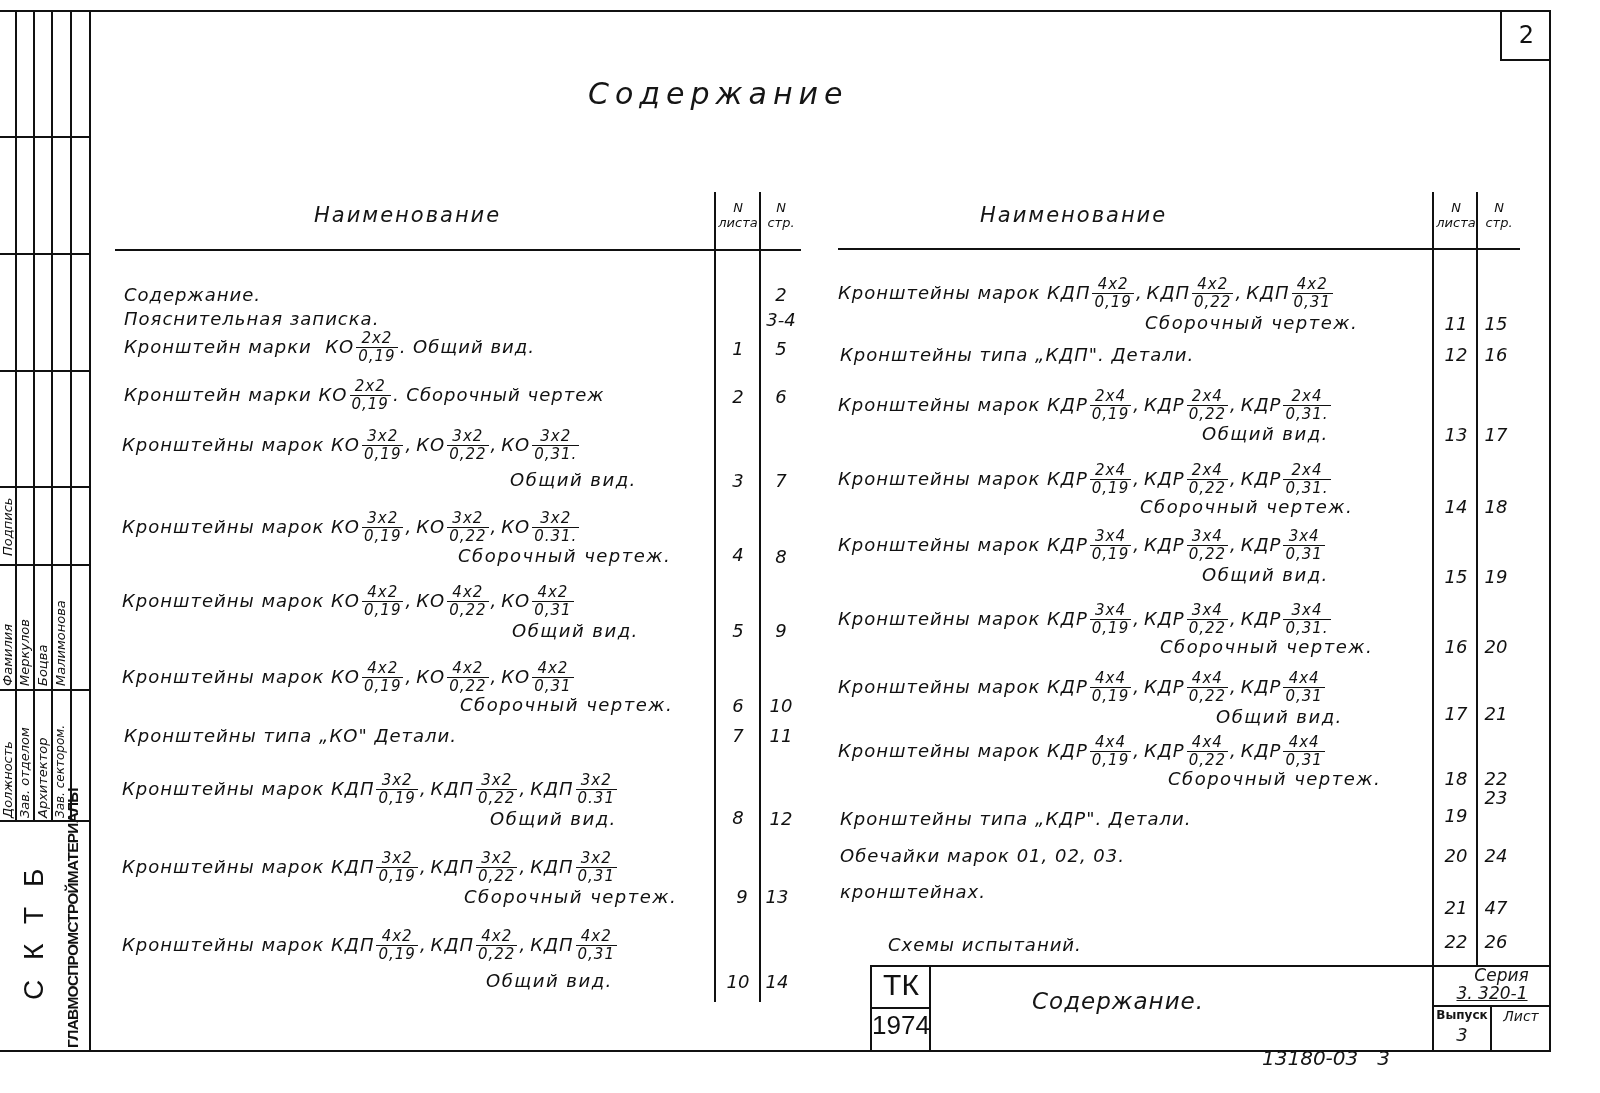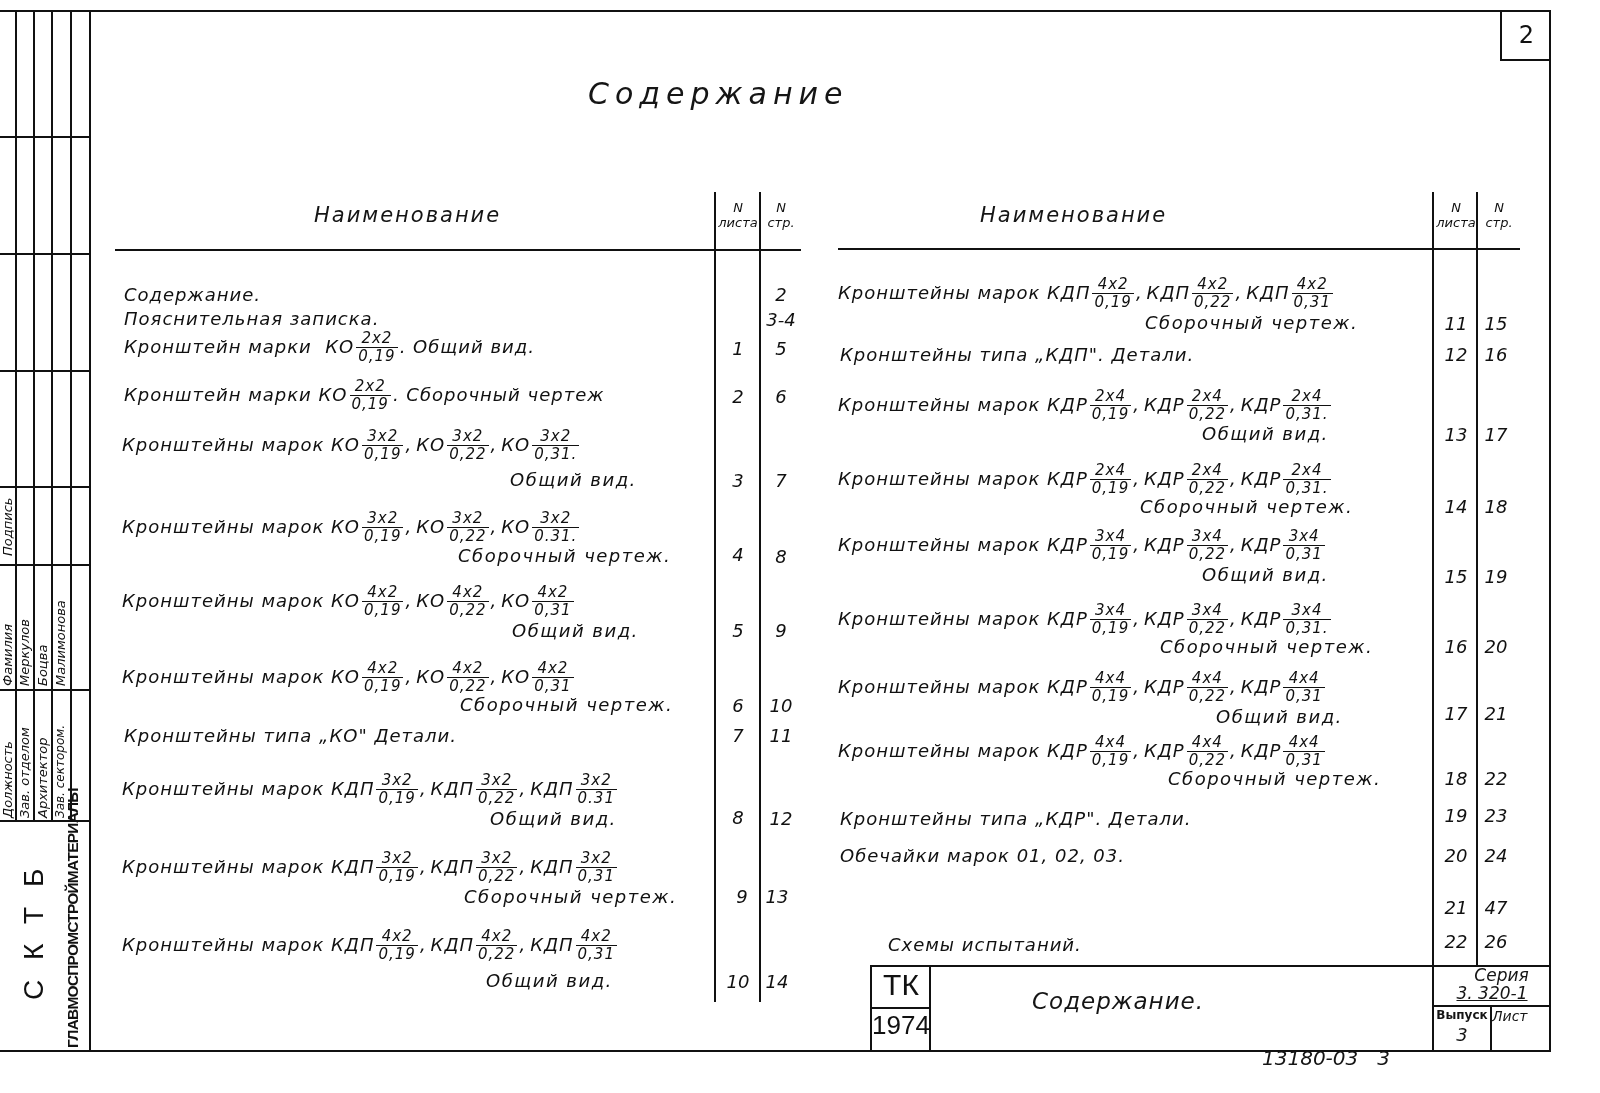--- a/index.html
+++ b/index.html
@@ -226,27 +226,28 @@
   <div class="abs row-text" style="left:838px;top:734px;">
     <span>Кронштейны марок</span>
     <span class="mark">КДР</span><span class="frac"><span class="top">4х4</span><span class="bot">0,19</span></span><span class="sep">,</span><span class="mark">КДР</span><span class="frac"><span class="top">4х4</span><span class="bot">0,22</span></span><span class="sep">,</span><span class="mark">КДР</span><span class="frac"><span class="top">4х4</span><span class="bot">0,31</span></span>
   </div>
   <div class="abs row-sub" style="left:1168px;top:768px;">Сборочный чертеж.</div>
   <div class="abs num" style="left:1436px;top:768px;">18</div>
   <div class="abs num" style="left:1476px;top:768px;">22</div>
 
   <div class="abs row-text" style="left:840px;top:808px;">Кронштейны типа „КДР".    Детали.</div>
   <div class="abs num" style="left:1436px;top:805px;">19</div>
-  <div class="abs num" style="left:1476px;top:805px;font-style:italic;">23</div>
+  <div class="abs num" style="left:1476px;top:787px;font-style:italic;">23</div>
 
   <div class="abs row-text" style="left:840px;top:845px;">Обечайки марок 01, 02, 03.</div>
   <div class="abs num" style="left:1436px;top:845px;">20</div>
   <div class="abs num" style="left:1476px;top:845px;">24</div>
 
   <div class="abs row-text" style="left:840px;top:882px;line-height:20px;">
+    <div>кронштейнах.</div>
   </div>
   <div class="abs num" style="left:1436px;top:897px;">21</div>
   <div class="abs num" style="left:1476px;top:897px;">47</div>
 
   <div class="abs row-text" style="left:840px;top:934px;margin-left:48px;">Схемы   испытаний.</div>
   <div class="abs num" style="left:1436px;top:931px;">22</div>
   <div class="abs num" style="left:1476px;top:931px;">26</div>
 </div>
 
 <div>
@@ -259,17 +260,17 @@
   <div class="vl" style="left:1490px;top:1005px;height:47px;"></div>
 
   <div class="abs stamp-big" style="left:872px;top:968px;width:58px;text-align:center;font-size:30px;">ТК</div>
   <div class="abs stamp-big" style="left:872px;top:1010px;width:58px;text-align:center;font-size:26px;">1974</div>
   <div class="abs hand" style="left:1032px;top:988px;font-size:23px;letter-spacing:1px;">Содержание.</div>
 
   <div class="abs hand" style="left:1434px;top:966px;width:135px;text-align:center;font-size:17px;line-height:18px;">Серия</div>
   <div class="abs hand" style="left:1434px;top:984px;width:116px;text-align:center;font-size:17px;line-height:18px;text-decoration:underline;">3. 320-1</div>
   <div class="abs hand" style="left:1434px;top:1008px;width:56px;text-align:center;font-size:12px;font-weight:bold;font-style:normal;">Выпуск</div>
   <div class="abs hand" style="left:1434px;top:1024px;width:56px;text-align:center;font-size:18px;">3</div>
-  <div class="abs hand" style="left:1492px;top:1008px;width:58px;font-size:14px;">Лист</div>
+  <div class="abs hand" style="left:1492px;top:1008px;width:58px;text-align:center;font-size:14px;">Лист</div>
   <div class="abs hand" style="left:1492px;top:1024px;width:58px;text-align:center;font-size:16px;"></div>
 </div>
 
 <div class="abs hand" style="left:1262px;top:1046px;font-size:20px;white-space:pre;">13180-03   3</div>
 
 </body></html>

